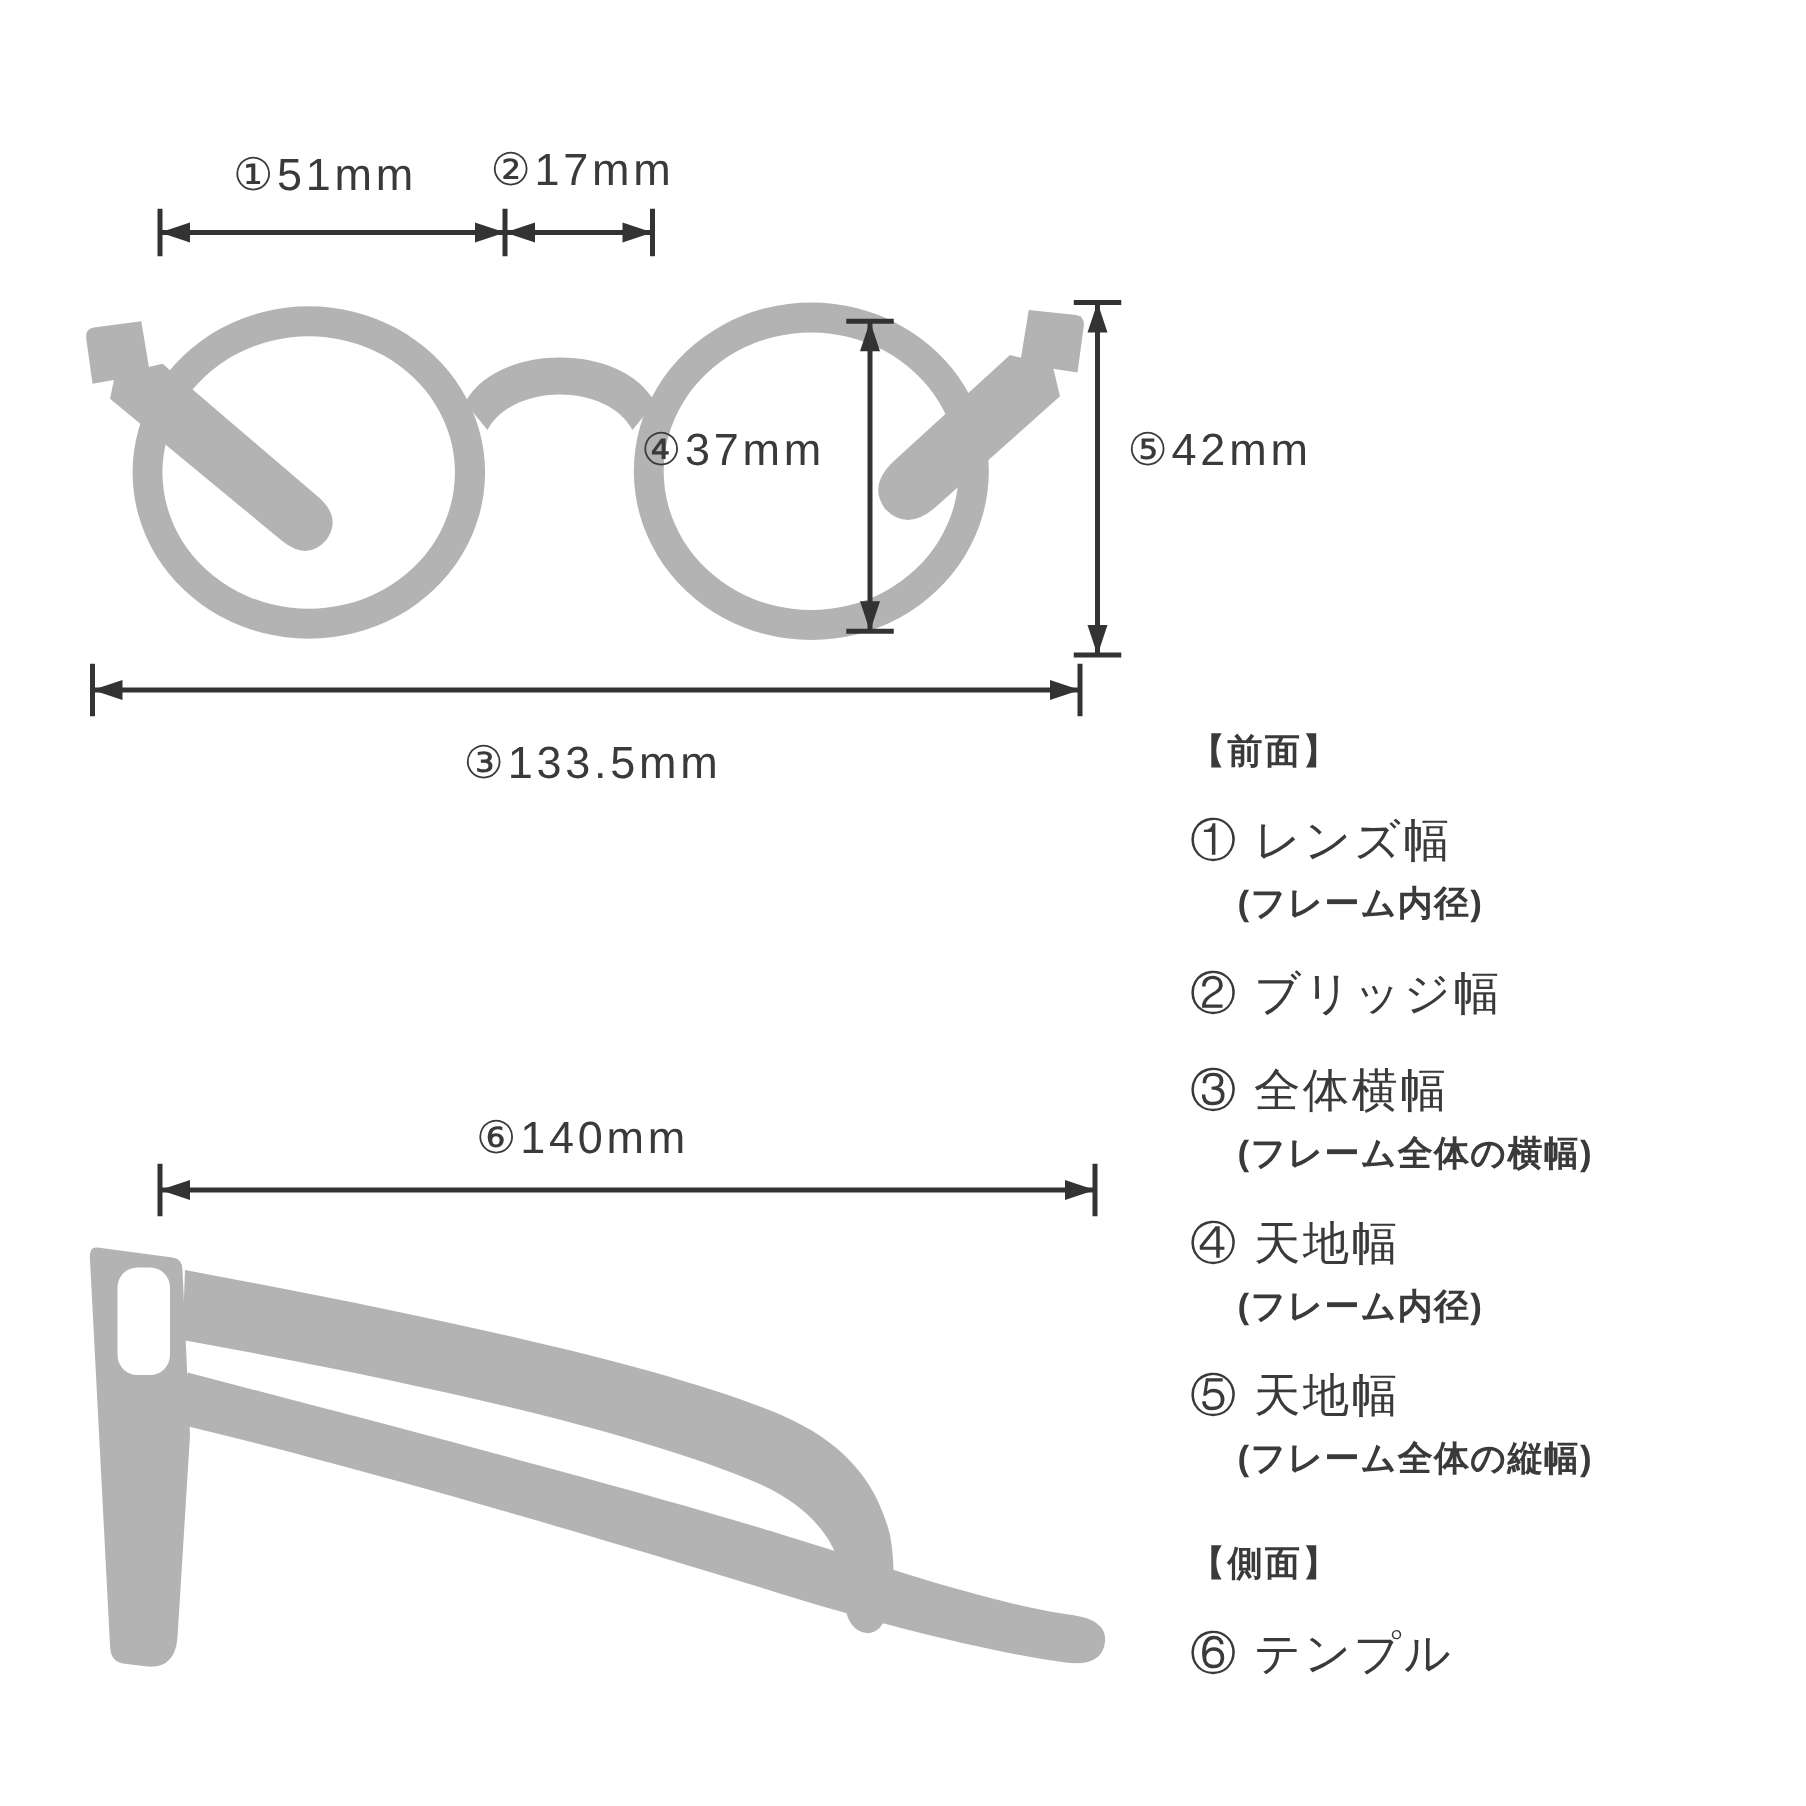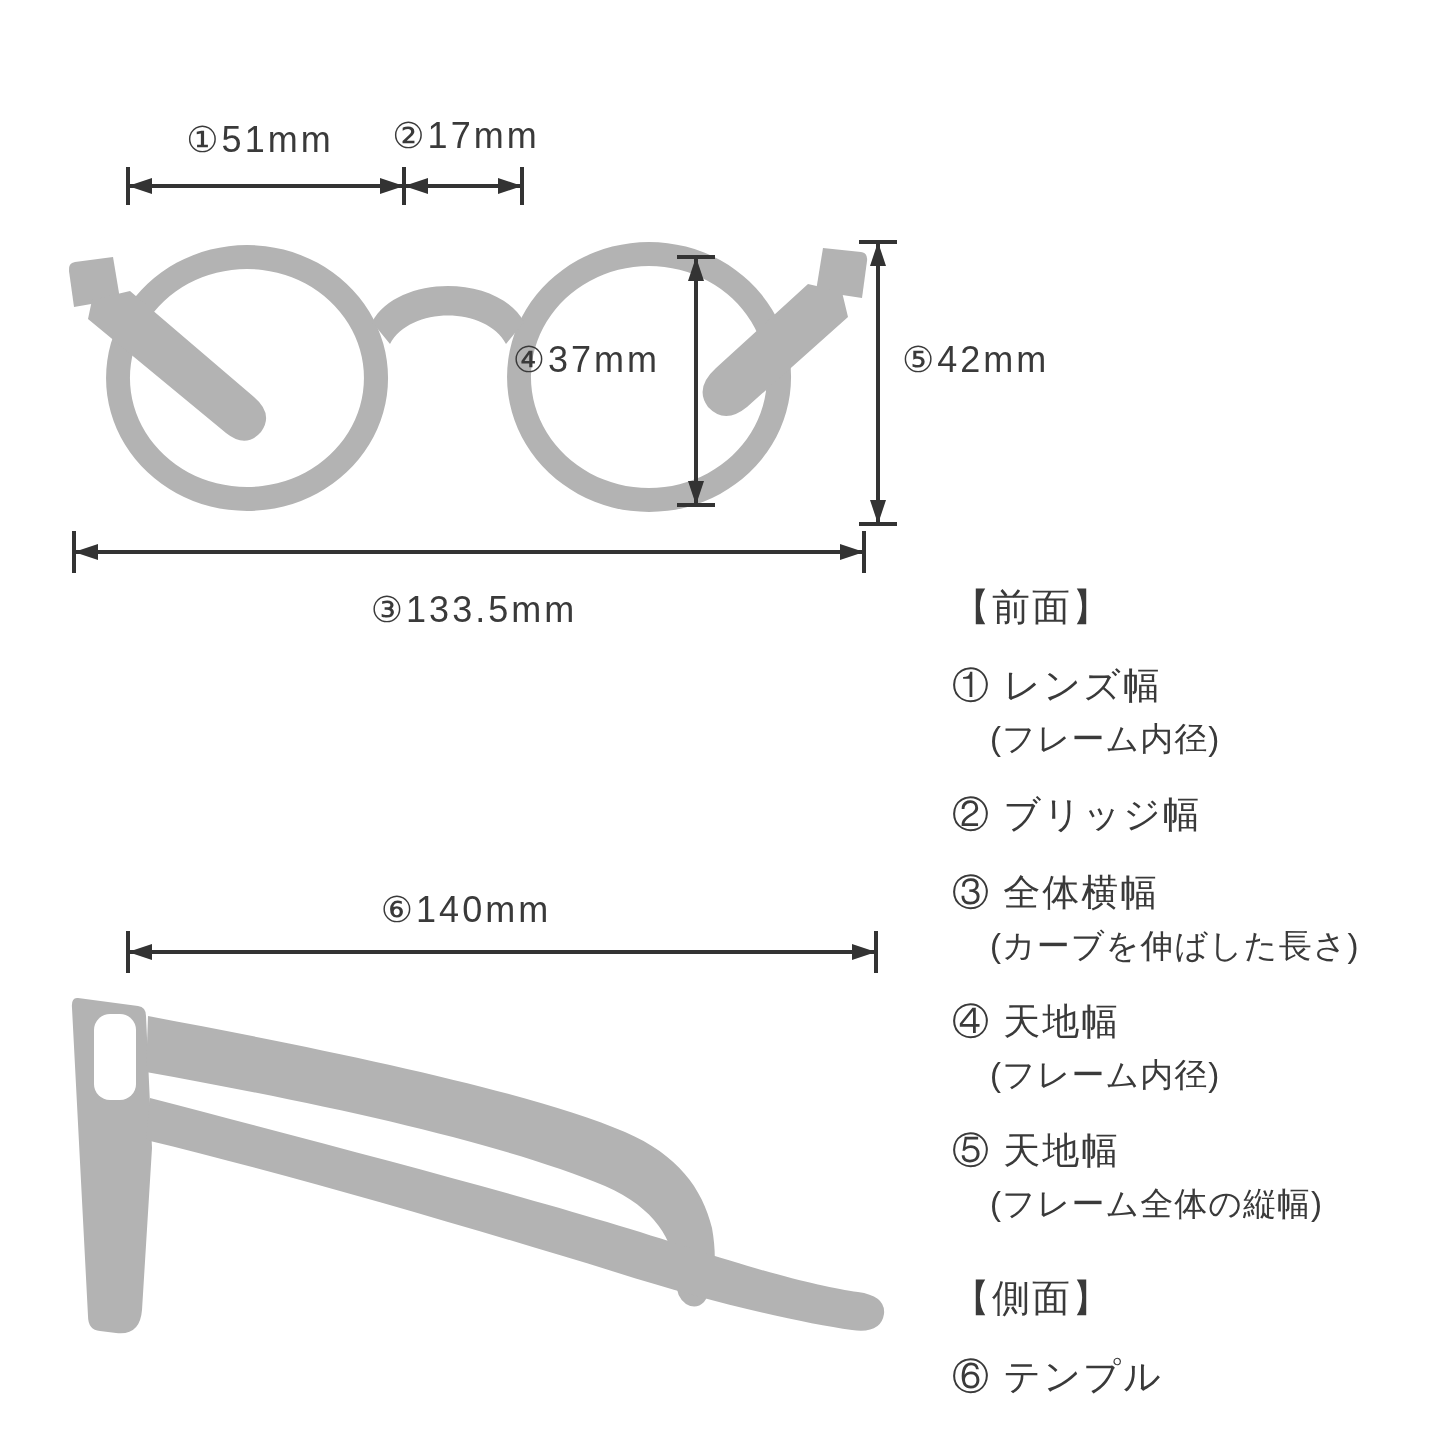--- a/index.html
+++ b/index.html
@@ -27,35 +27,35 @@
     letter-spacing:3px;
     font-weight:500;
     fill:var(--text,#3a3a3a);
   }
   .legend{
     position:absolute;
     left:952px;top:582px;width:480px;
     color:var(--text,#3a3a3a);
   }
   .legend-heading{
-    font-size:38px;
-    font-weight:400;
+    font-size:28px;
+    font-weight:700;
     letter-spacing:2px;
     margin:0 0 10px 0;
   }
   .legend-heading.side{margin-top:46px;}
   .legend-item-label{
     font-size:37px;
     font-weight:400;
     letter-spacing:2px;
     margin-top:28px;
   }
   .legend-item-note{
-    font-size:33px;
-    font-weight:400;
+    font-size:28px;
+    font-weight:700;
     letter-spacing:1px;
     margin:6px 0 0 38px;
   }
   .legend-item-note:empty{display:none;}
 </style>
 </head>
 <body>
 
 <div class="canvas">
 
@@ -151,21 +151,21 @@
       <div class="legend-item-note">(フレーム内径)</div>
     </div>
 
     <div>
       <div class="legend-item-label">② ブリッジ幅</div>
 
     </div>
 
     <div>
       <div class="legend-item-label">③ 全体横幅</div>
-      <div class="legend-item-note">(カーブを伸ばした長さ)</div>
+      <div class="legend-item-note">(フレーム全体の横幅)</div>
     </div>
 
     <div>
       <div class="legend-item-label">④ 天地幅</div>
       <div class="legend-item-note">(フレーム内径)</div>
     </div>
 
     <div>
       <div class="legend-item-label">⑤ 天地幅</div>
       <div class="legend-item-note">(フレーム全体の縦幅)</div>

